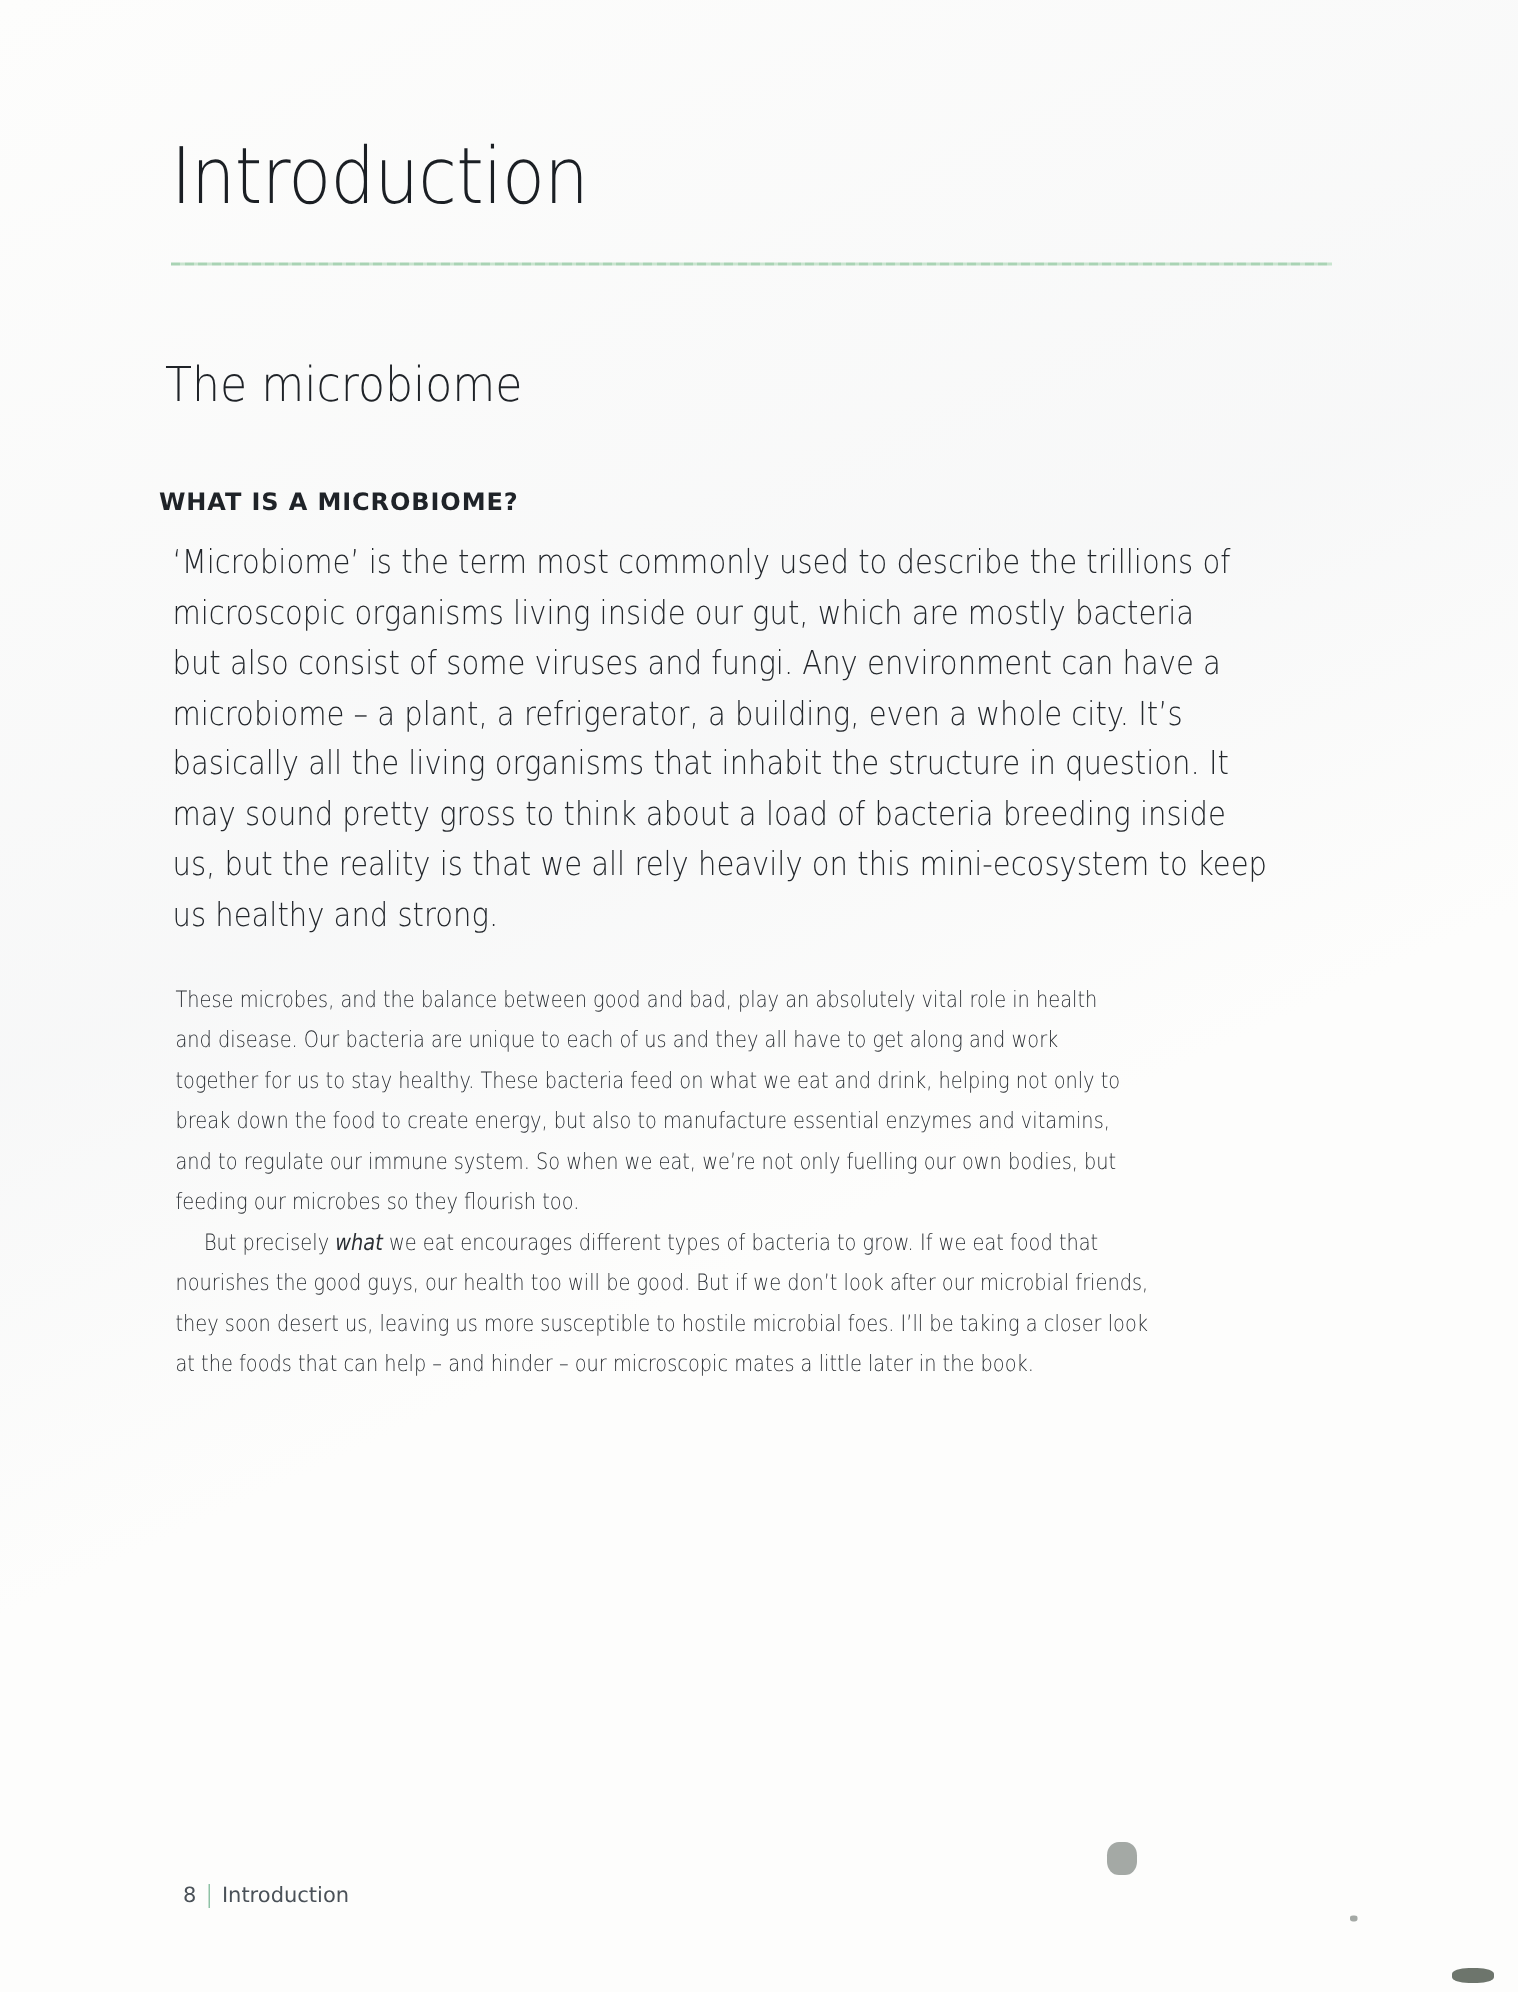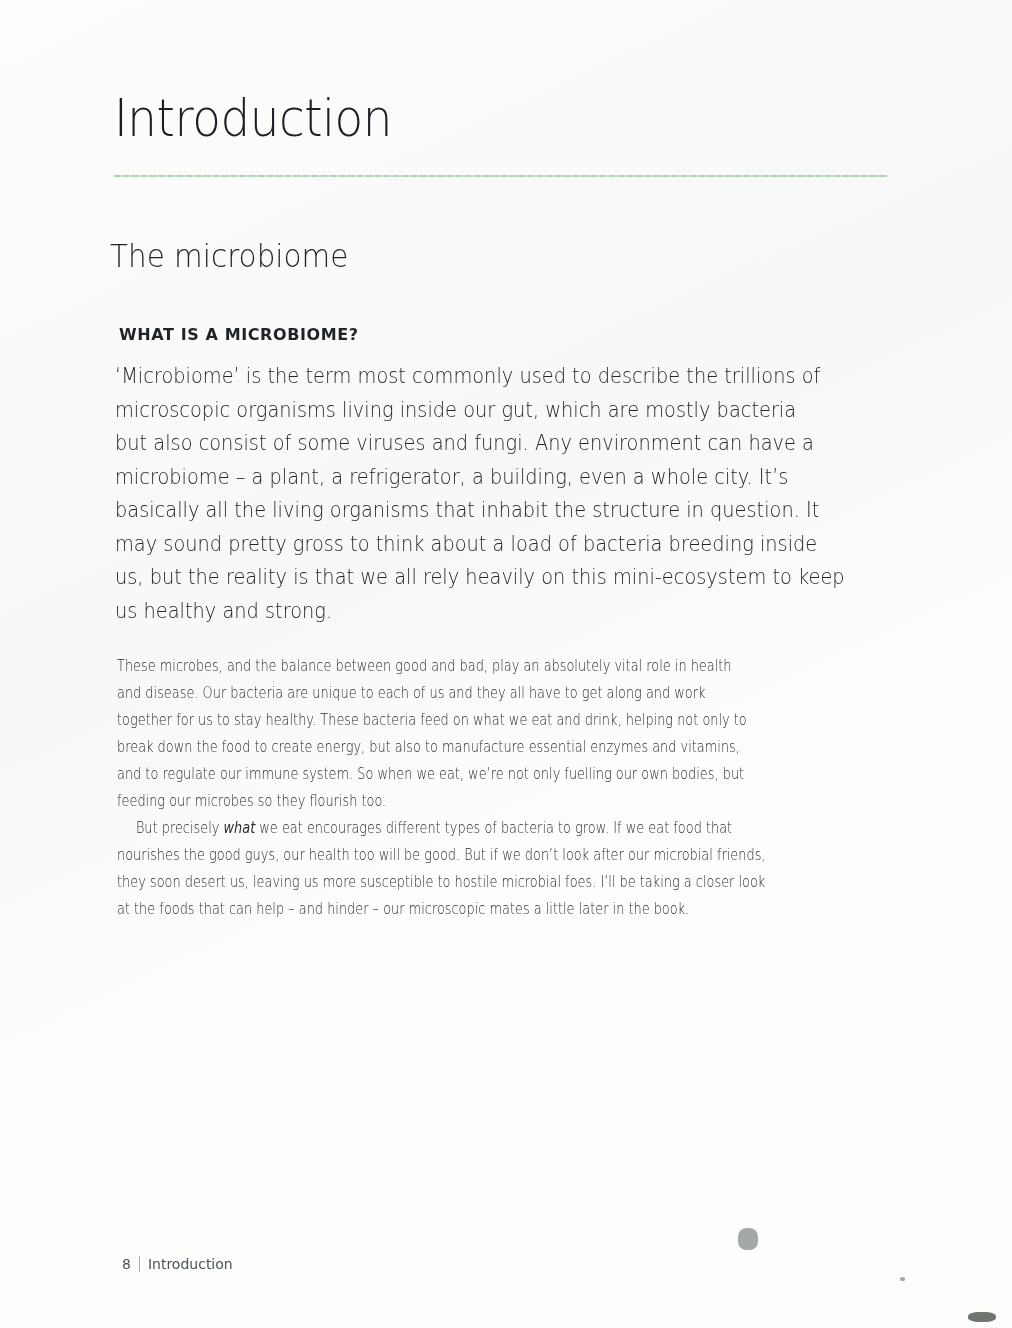--- a/index.html
+++ b/index.html
@@ -25,21 +25,21 @@
   .rule {
     position: absolute; left: 114px; top: 175px; width: 774px; height: 2px;
     background: repeating-linear-gradient(90deg, #a9d3b4 0 6px, #c9e4cf 6px 9px);
   }
   .section-title {
     position: absolute; left: 110px; top: 240px; margin: 0;
     font-size: 32px; font-weight: 300; color: #1f2328; line-height: 1;
     transform: scaleX(0.92); transform-origin: left top;
   }
   .subhead {
-    position: absolute; left: 119px; top: 325px; margin: 0;
+    position: absolute; left: 106px; top: 325px; margin: 0;
     font-size: 16px; font-weight: 600; letter-spacing: 0.6px; color: #1f2328;
   }
   .lead {
     position: absolute; left: 115px; top: 359px; width: 820px; margin: 0;
     font-size: 22px; line-height: 33.5px; font-weight: 300; color: #23272c;
     transform: scaleX(0.88); transform-origin: left top;
   }
   .lead span { display: block; white-space: nowrap; }
   .body {
     position: absolute; left: 117px; top: 653px; width: 880px; margin: 0;

